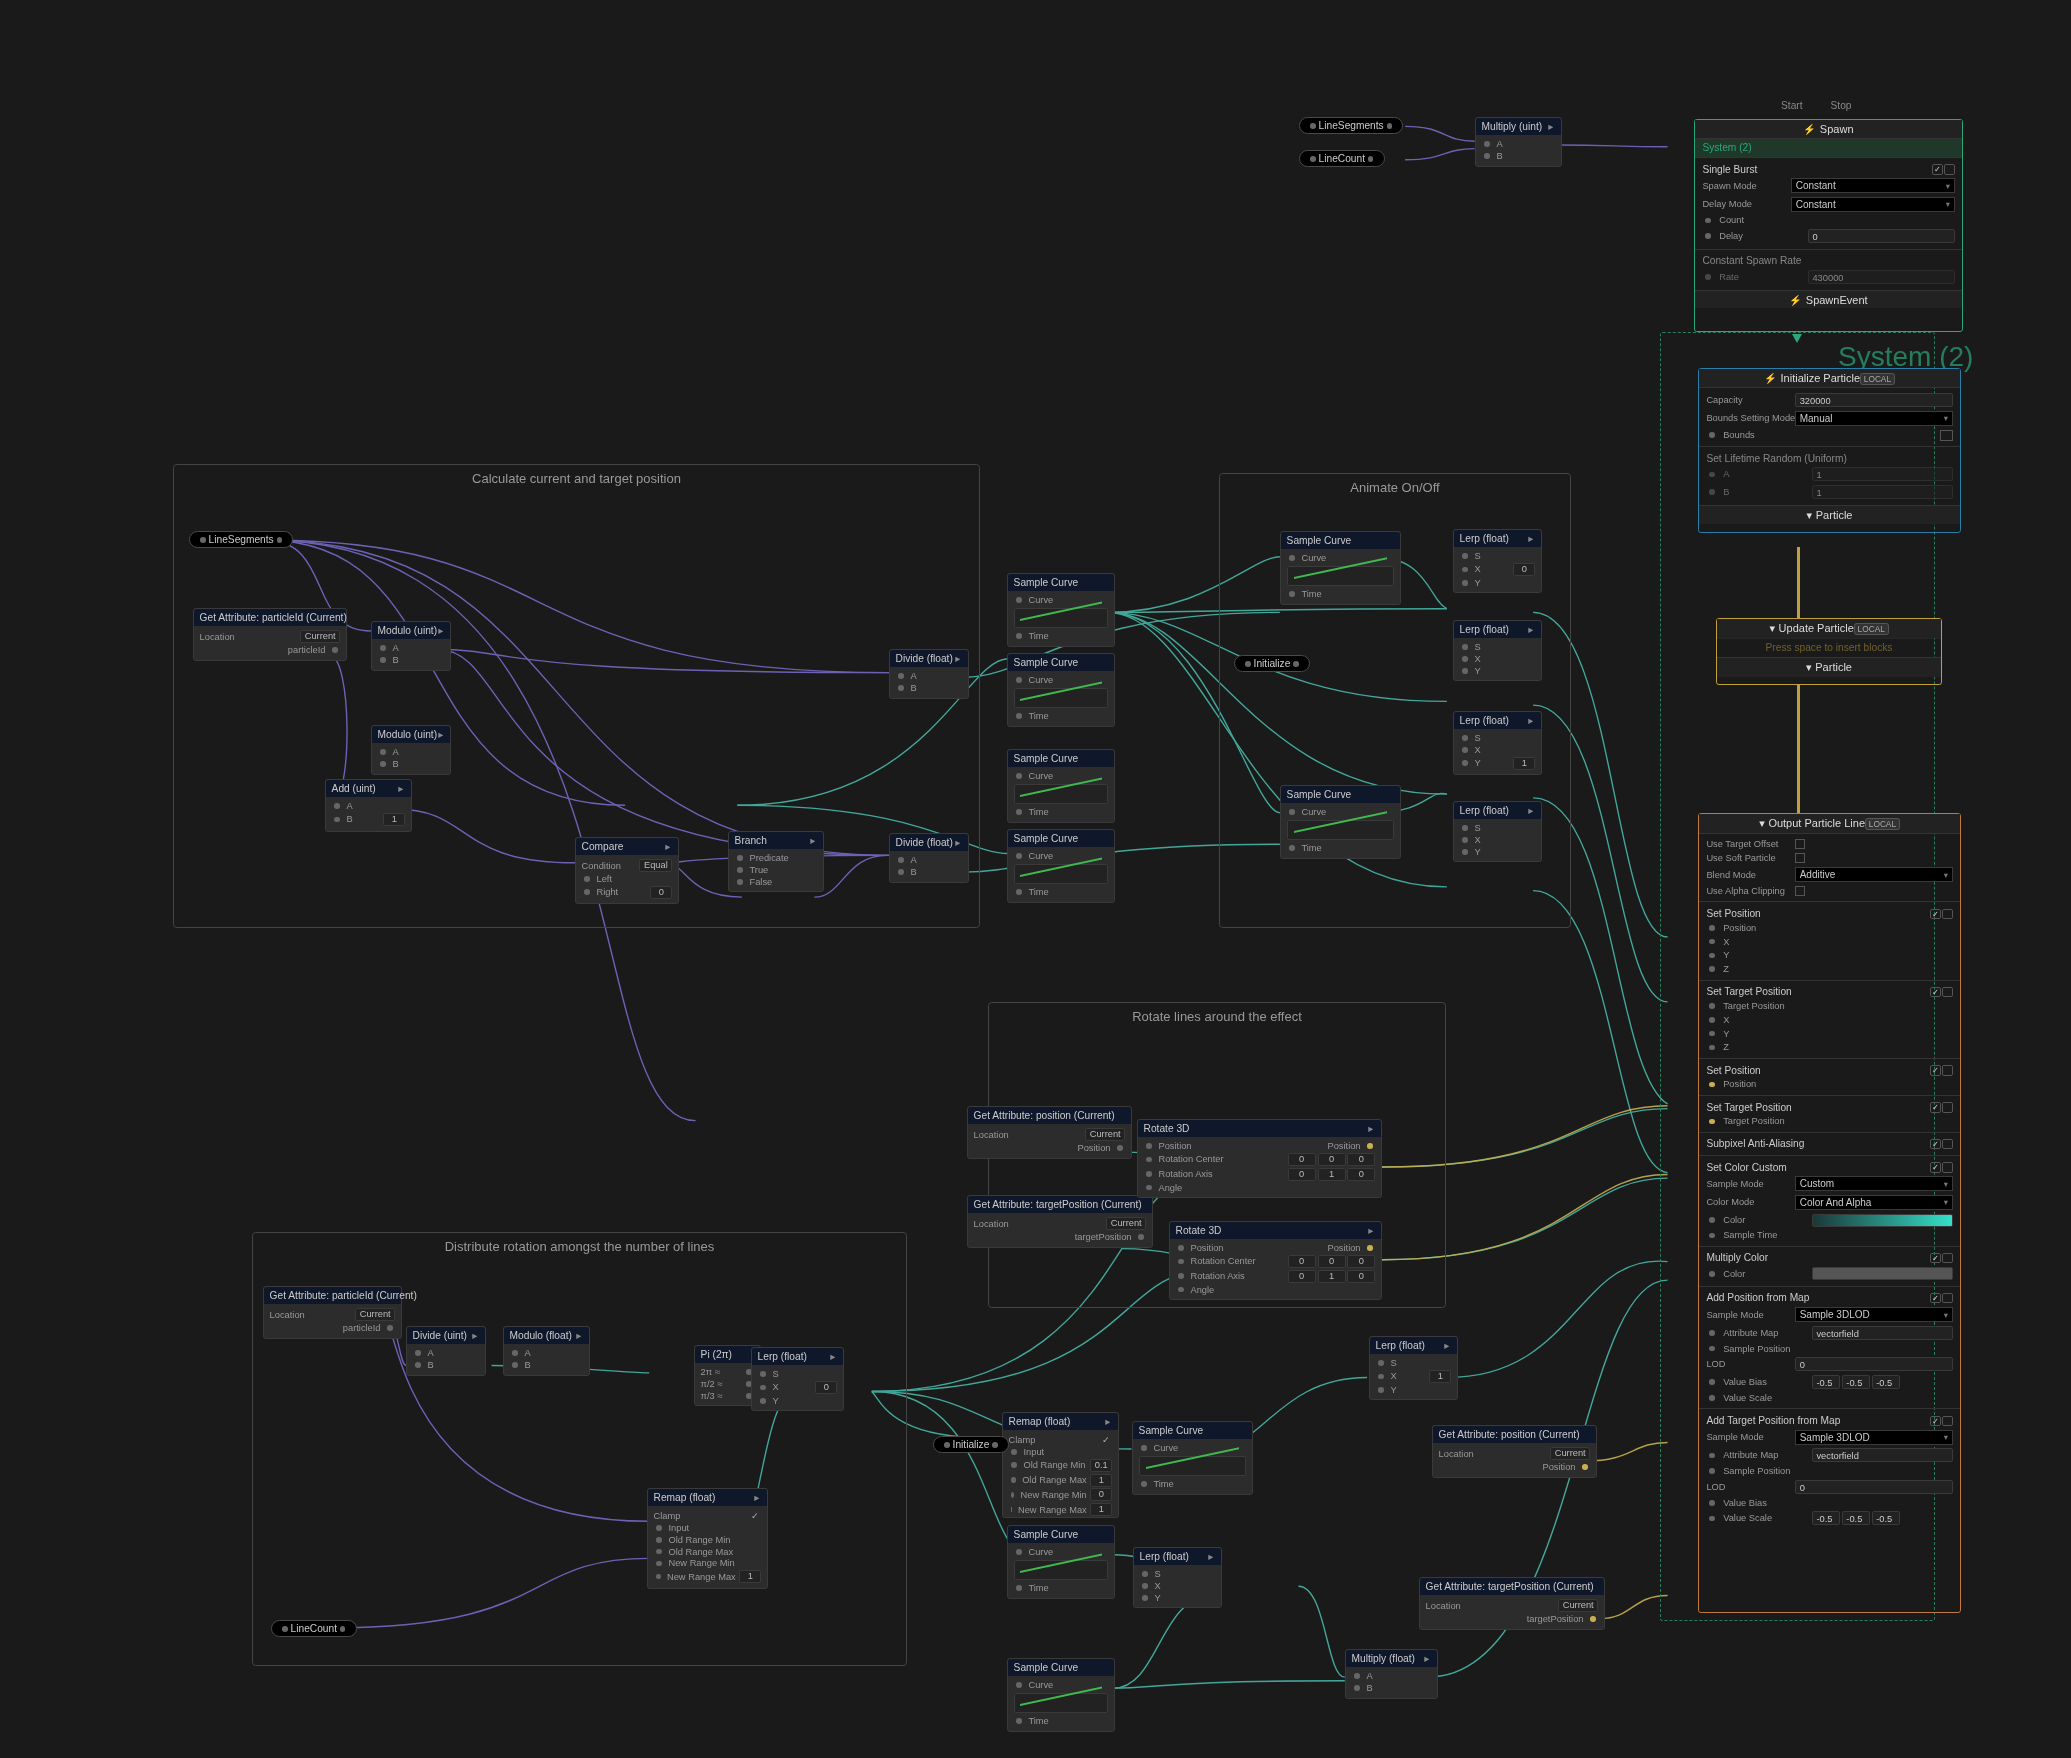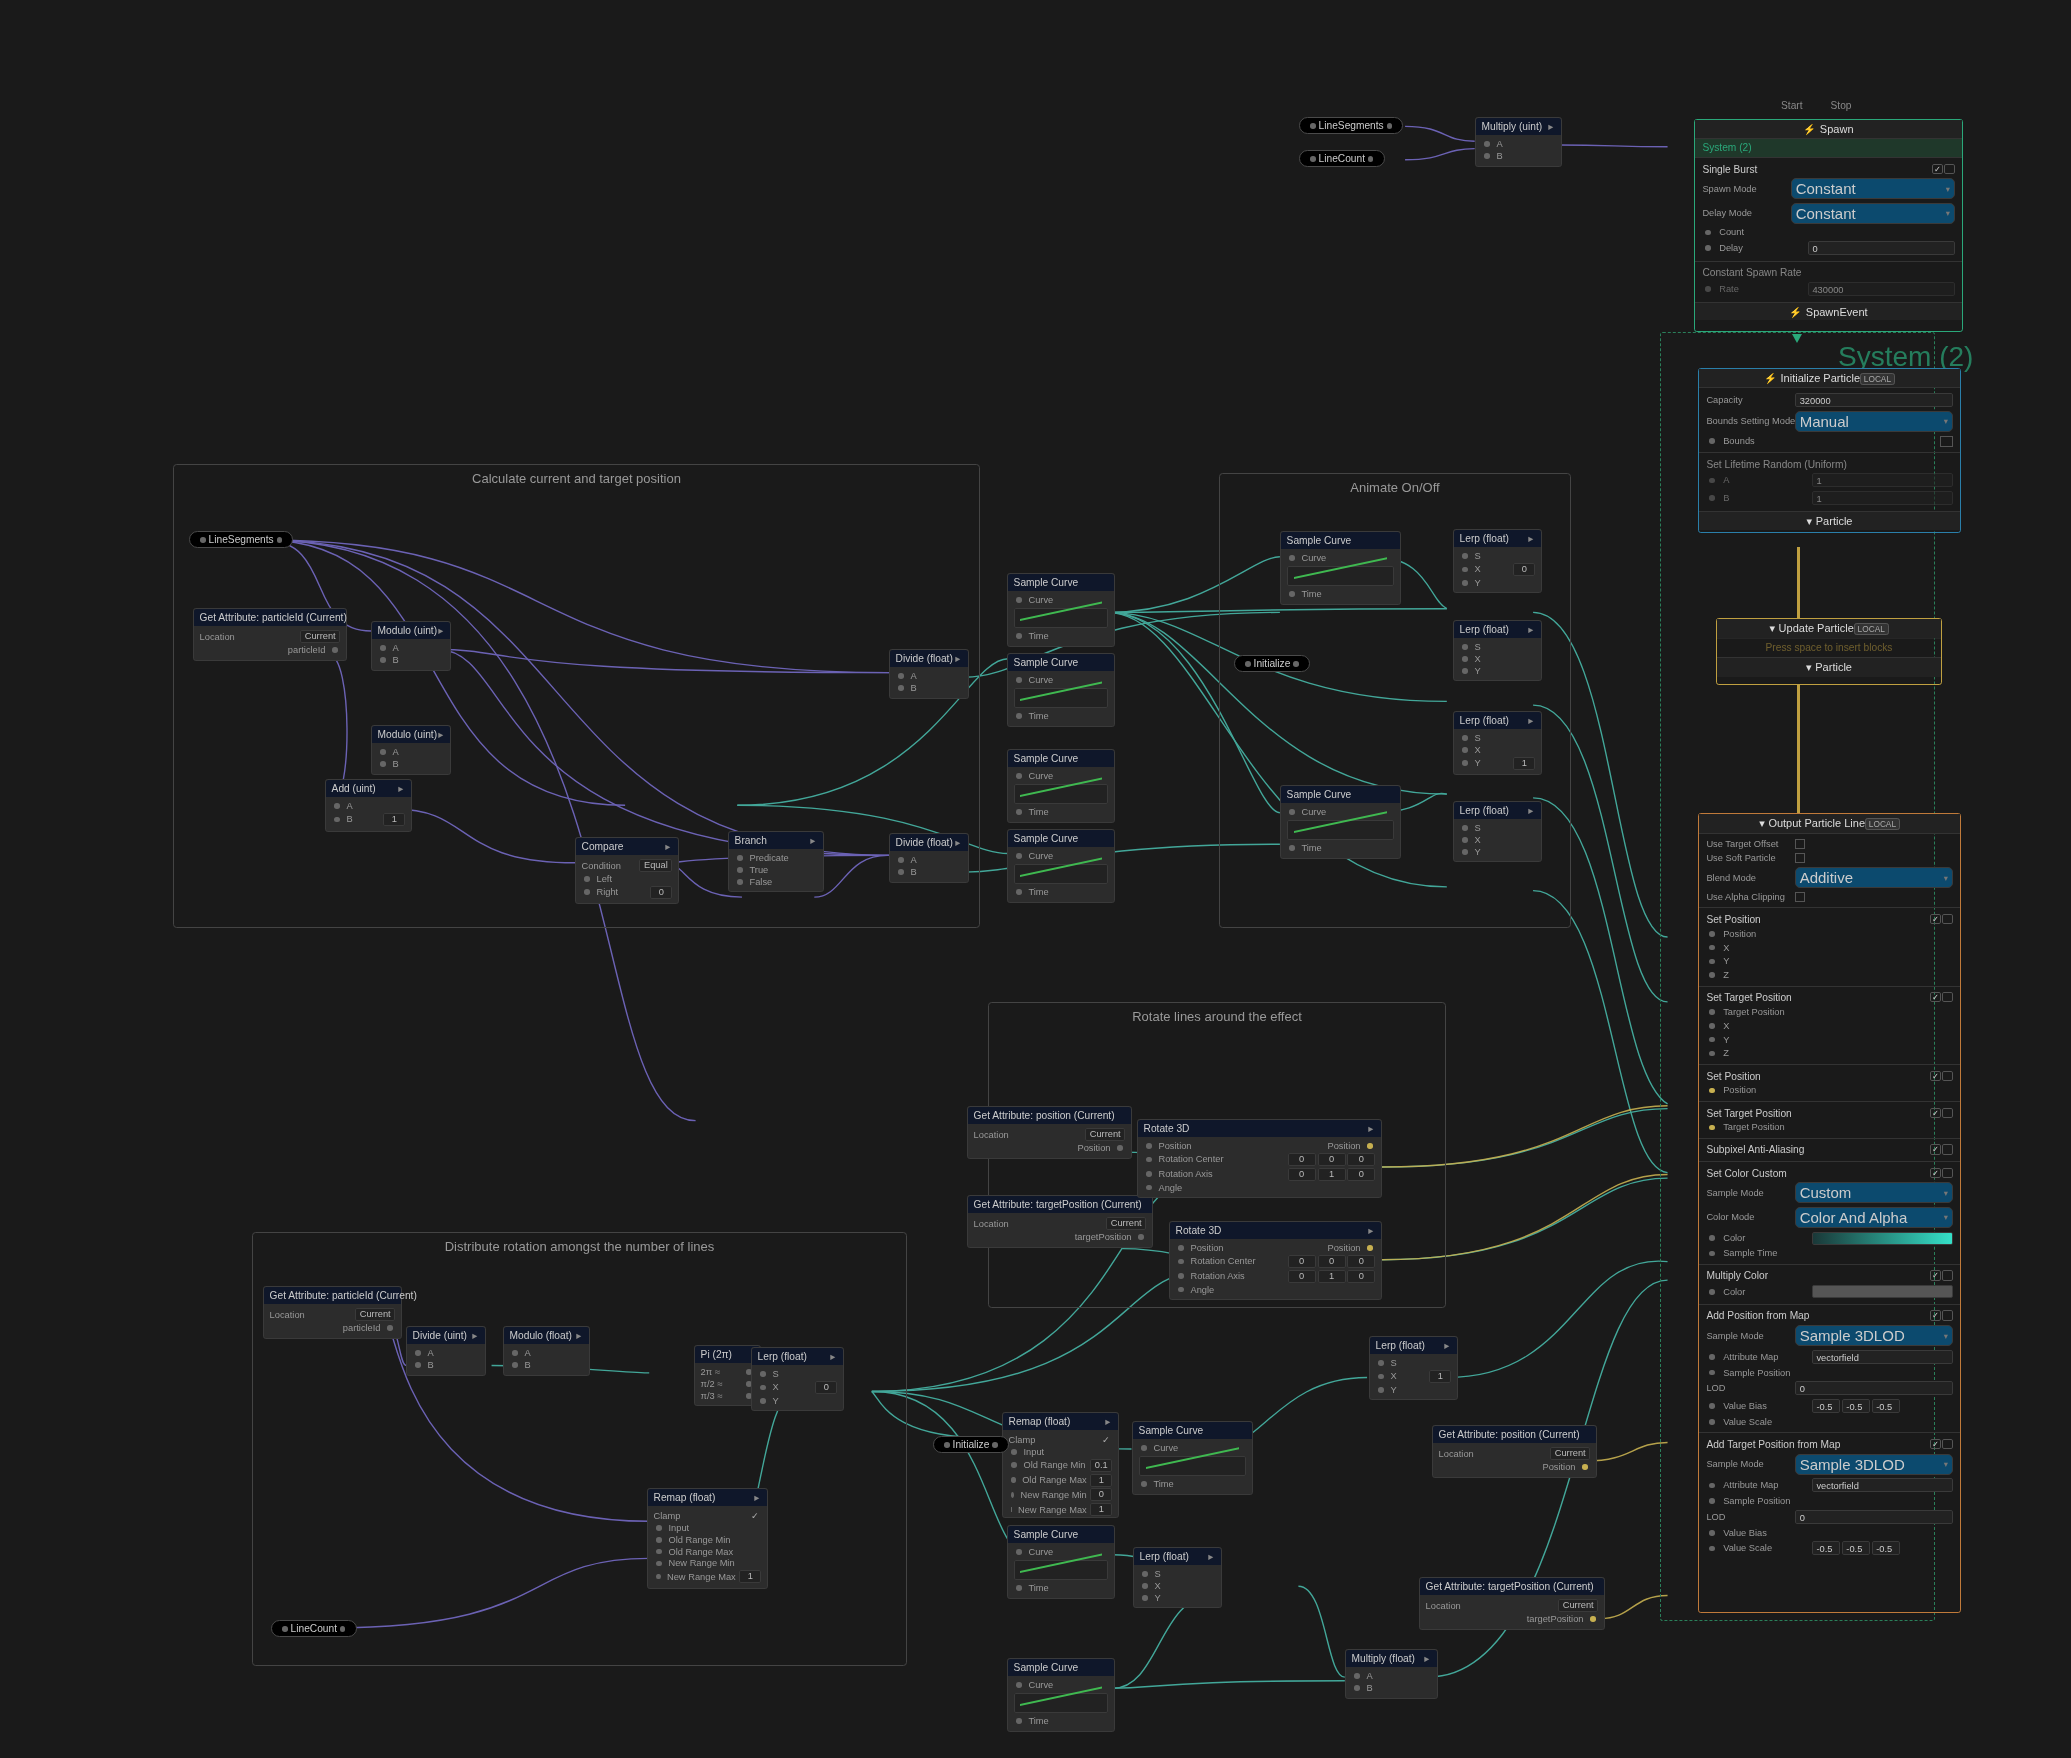--- a/index.html
+++ b/index.html
@@ -31,25 +31,25 @@
 
 .ctx { position: absolute; border-radius: 2.8px; margin-left: 32px; }
 .ctx.spawn  { border: 1.4px solid #2aa87a; }
 .ctx.init   { border: 1.4px solid #2a7faa; }
 .ctx.update { border: 1.4px solid #c0a040; }
 .ctx.output { border: 1.4px solid #c07a3a; }
 .ctx-header { text-align: center; padding: 2.8px 0; font-size: 11px; color: #ddd; background: #222; }
 .ctx-header .bolt::before { content: '⚡'; margin-right: 3.7px; color: #fff; font-size: 10.2px; }
 .ctx-header .down::before { content: '▾'; margin-right: 3.7px; color: #ddd; }
 .ctx-section { border-top: 0.9px solid #333; padding: 3.7px 7.4px; }
-.sec-title { display: flex; align-items: flex-start; font-size: 10.2px; color: #ccc; padding: 1.9px 0; }
+.sec-title { display: flex; align-items: flex-end; font-size: 10.2px; color: #ccc; padding: 1.9px 0; }
 .sec-title .chk { margin-left: auto; display: flex; gap: 1.9px; }
 .sec-title .chk span { width: 10.2px; height: 10.2px; border: 0.9px solid #555; border-radius: 1.9px; }
 .sec-title .chk span.on::after { content: '✓'; display: block; text-align: center; line-height: 8.3px; font-size: 8.3px; color: #ccc; }
-.sel { flex: 1; background: #0c4a6e; border: 0.9px solid #3a3a3a; border-radius: 5px; padding: 0.9px 3.7px; color: #ccc; font-size: 15px; display: flex; justify-content: space-between; align-items: center; }
+.sel { flex: 1; background: #000000; border: 0.9px solid #3a3a3a; border-radius: 0; padding: 0.9px 3.7px; color: #ccc; font-size: 10px; display: flex; justify-content: space-between; align-items: center; }
 .sel::after { content: '▾'; color: #777; font-size: 8.3px; }
 .grad { flex: 1; height: 13px; background: linear-gradient(90deg,#1a3838,#35e0c8); border: 0.9px solid #3a3a3a; border-radius: 1.9px; }
 .grad.grey { background: #555; }
 .dash-box { position: absolute; border: 1.4px dashed; border-radius: 2.8px; pointer-events: none; }
 .start-stop { position: absolute; display: flex; gap: 28px; color: #888; font-size: 10.2px; }
 .port { display: inline-block; width: 5.6px; height: 5.6px; border-radius: 50%; background: #666; margin: 0 2.8px; vertical-align: middle; }
 .badge { font-size: 8.3px; background: #333; border: 0.9px solid #555; border-radius: 2.8px; padding: 0 2.8px; color: #aaa; margin-left: auto; }
 .v3 { display: flex; gap: 1.9px; }
 .v3 .val { min-width: 28px; }
 .arrow-down { width: 0; height: 0; border-left: 5.6px solid transparent; border-right: 5.6px solid transparent; margin: 0 auto; }

